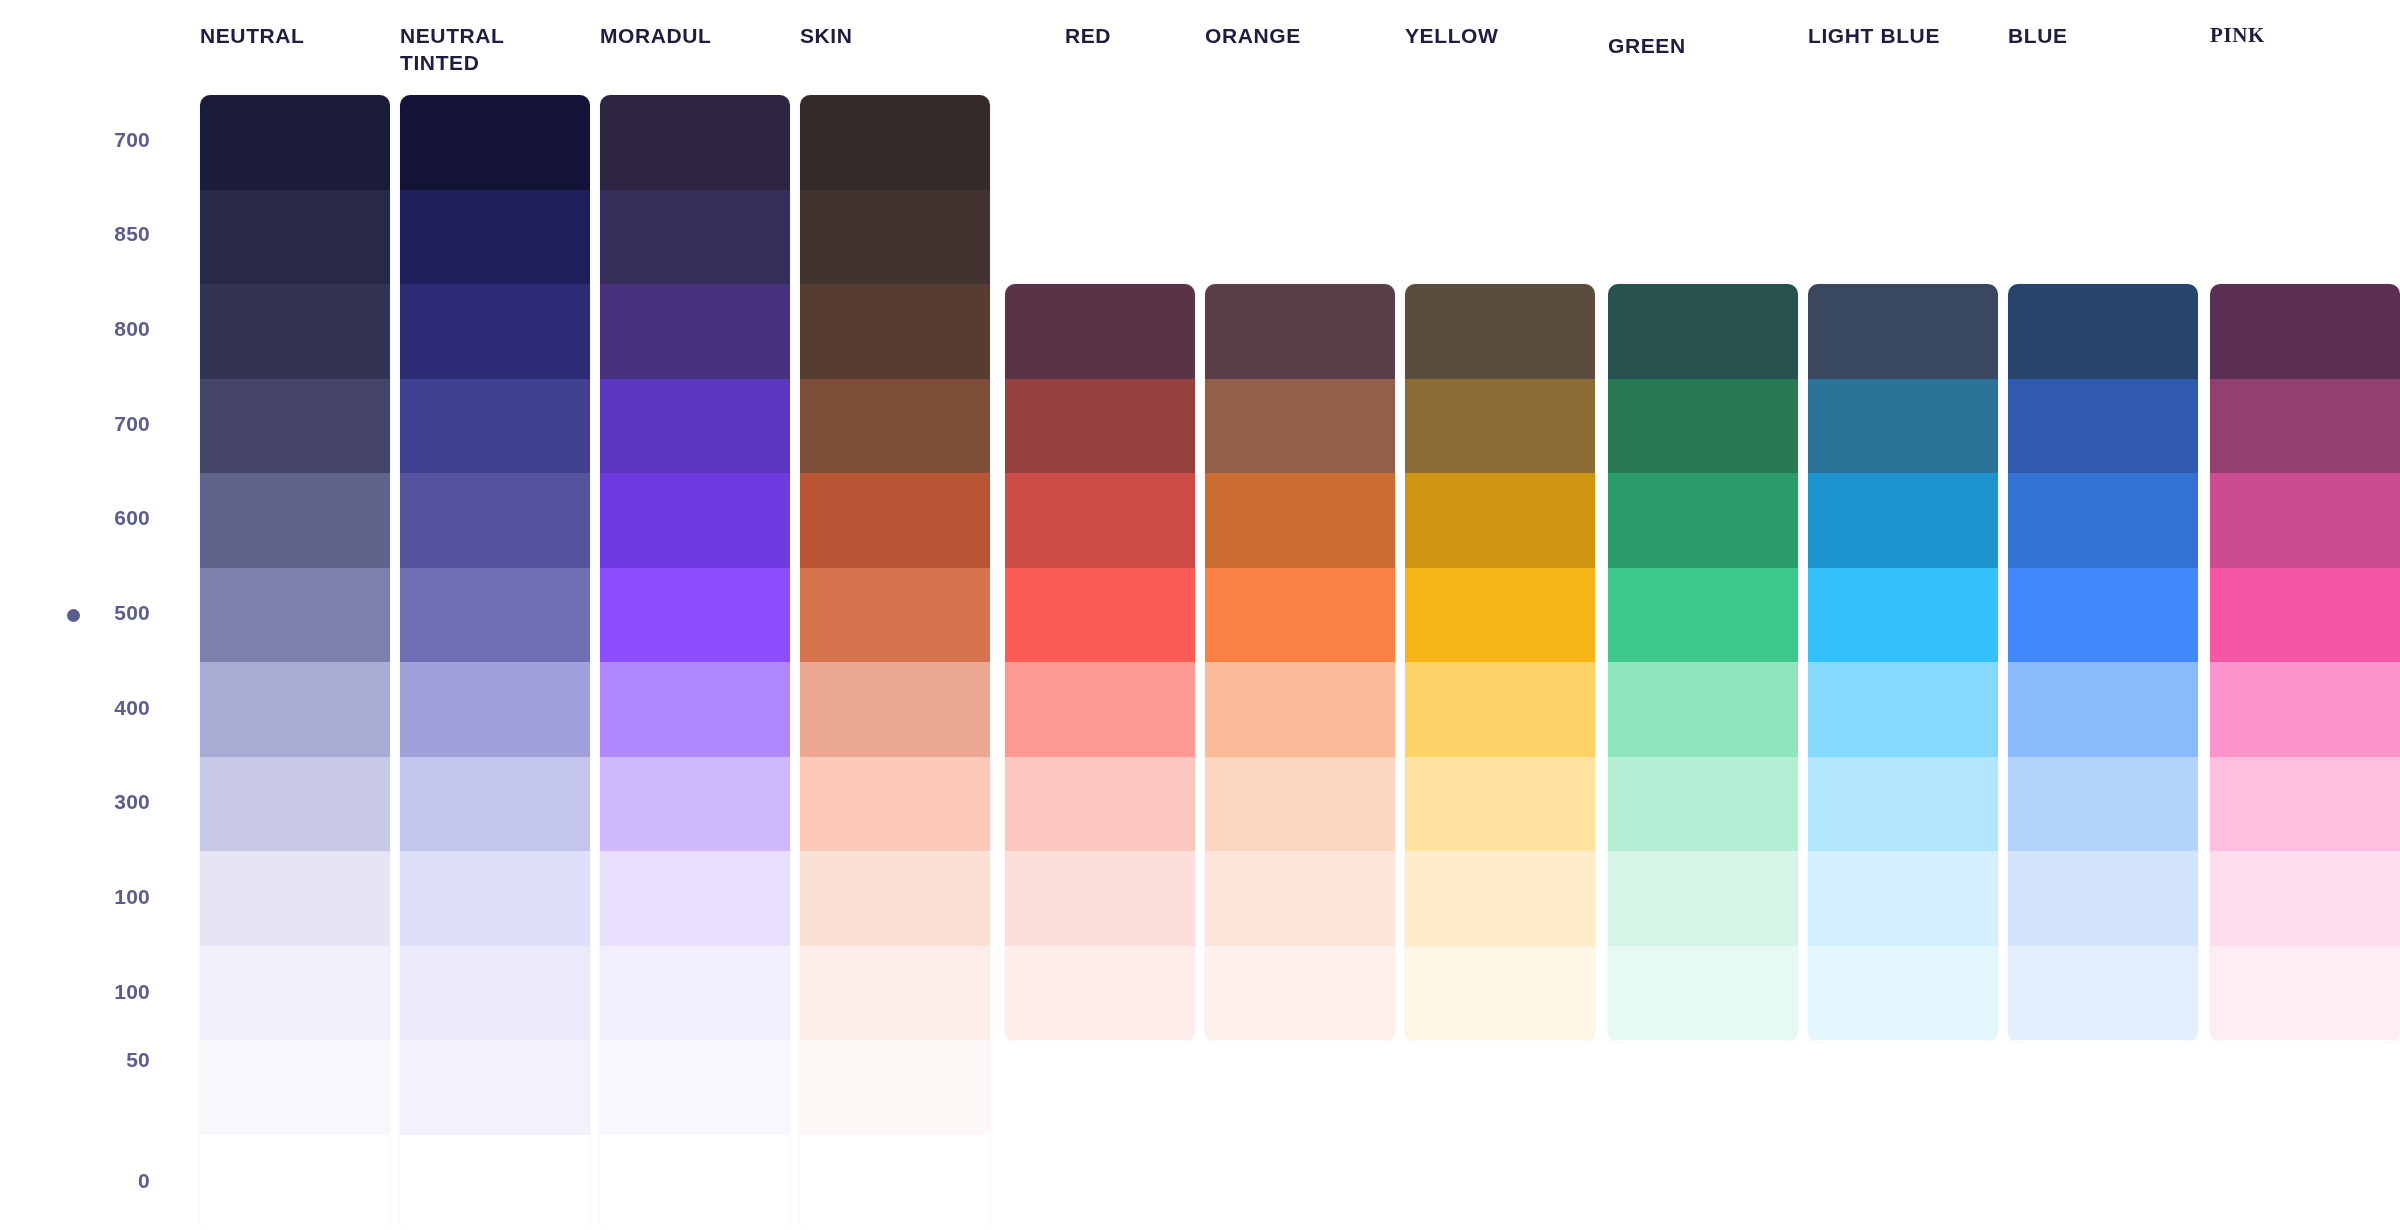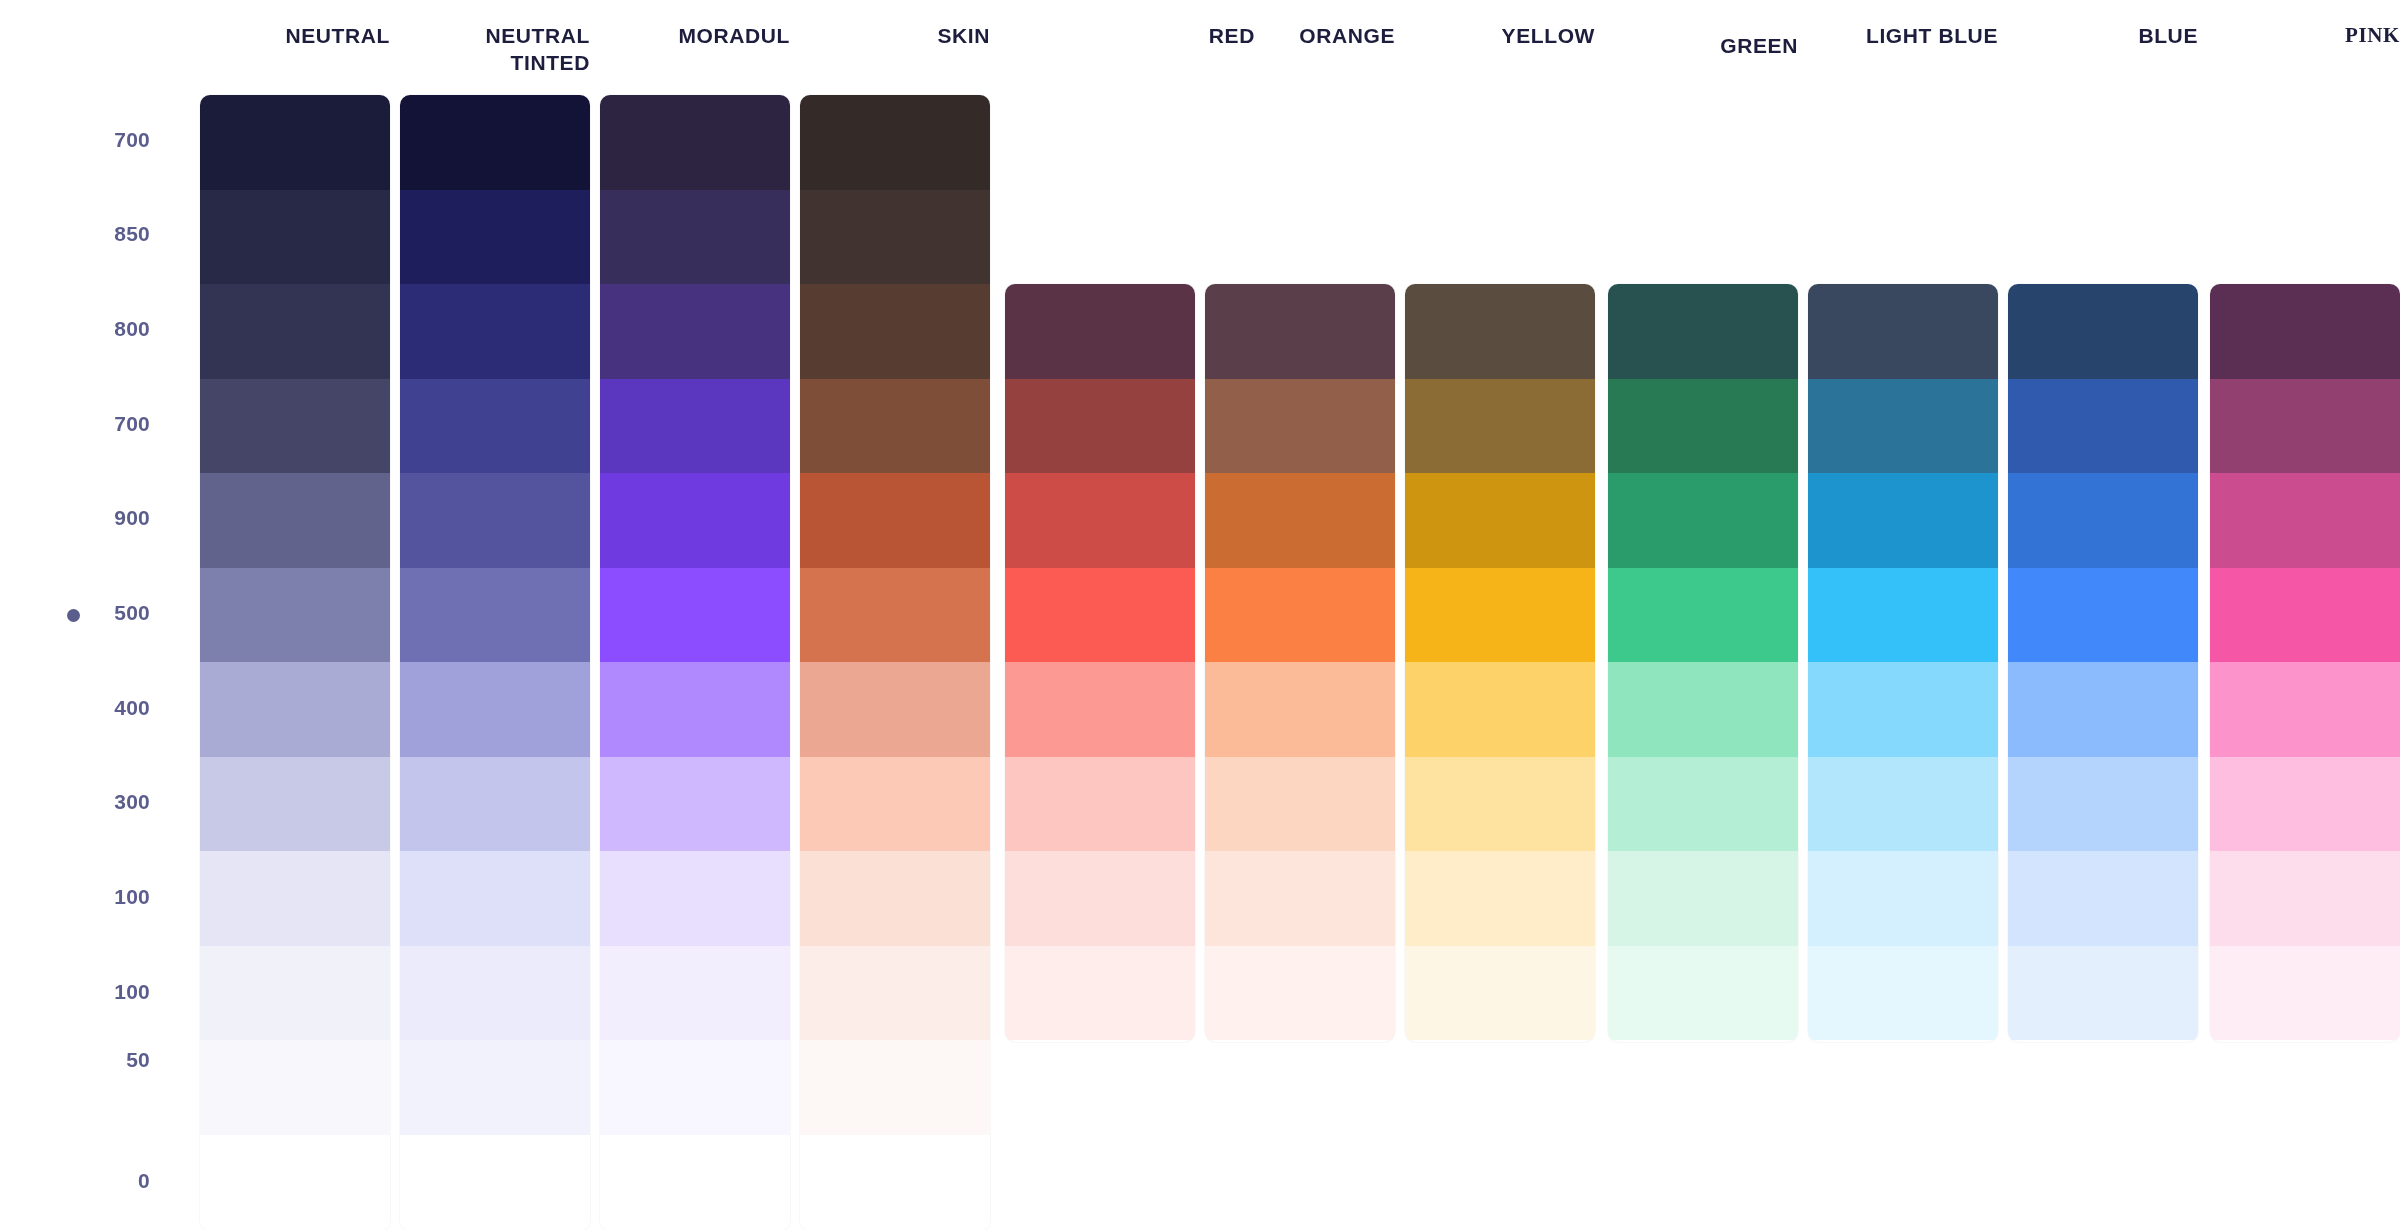--- a/index.html
+++ b/index.html
@@ -25,21 +25,21 @@
   .header-row {
     position: absolute;
     left: 0;
     top: 0;
     height: 95px;
     width: 2400px;
   }
   .col-header {
     position: absolute;
     top: 22px;
-    text-align: right;
+    text-align: left;
     font-size: 21px;
     font-weight: 700;
     letter-spacing: 0.6px;
     line-height: 27px;
     color: #1d1d3d;
     text-transform: uppercase;
     white-space: pre-line;
   }
 
   
@@ -90,21 +90,21 @@
       <div class="col-header" style="left: 1808px; width: 190px;">LIGHT BLUE</div>
       <div class="col-header" style="left: 2008px; width: 190px;">BLUE</div>
       <div class="col-header" style="left: 2210px; width: 190px; font-family: Liberation Serif, serif;">PINK</div>
     </div>
 
   <div id="tone-labels">
       <div class="tone-label" style="left: 20px; top: 128.25px;">700</div>
       <div class="tone-label" style="left: 20px; top: 222.25px;">850</div>
       <div class="tone-label" style="left: 20px; top: 317.25px;">800</div>
       <div class="tone-label" style="left: 20px; top: 412.25px;">700</div>
-      <div class="tone-label" style="left: 20px; top: 506.25px;">900</div>
+      <div class="tone-label" style="left: 20px; top: 506.25px;">600</div>
       <div class="tone-label" style="left: 20px; top: 601.25px;">500</div>
       <div class="tone-dot" style="left: 67px; top: 609.25px;"></div>
       <div class="tone-label" style="left: 20px; top: 696.25px;">400</div>
       <div class="tone-label" style="left: 20px; top: 790.25px;">300</div>
       <div class="tone-label" style="left: 20px; top: 885.25px;">100</div>
       <div class="tone-label" style="left: 20px; top: 980.25px;">100</div>
       <div class="tone-label" style="left: 20px; top: 1048px;">50</div>
       <div class="tone-label" style="left: 20px; top: 1169.25px;">0</div>
     </div>
 

